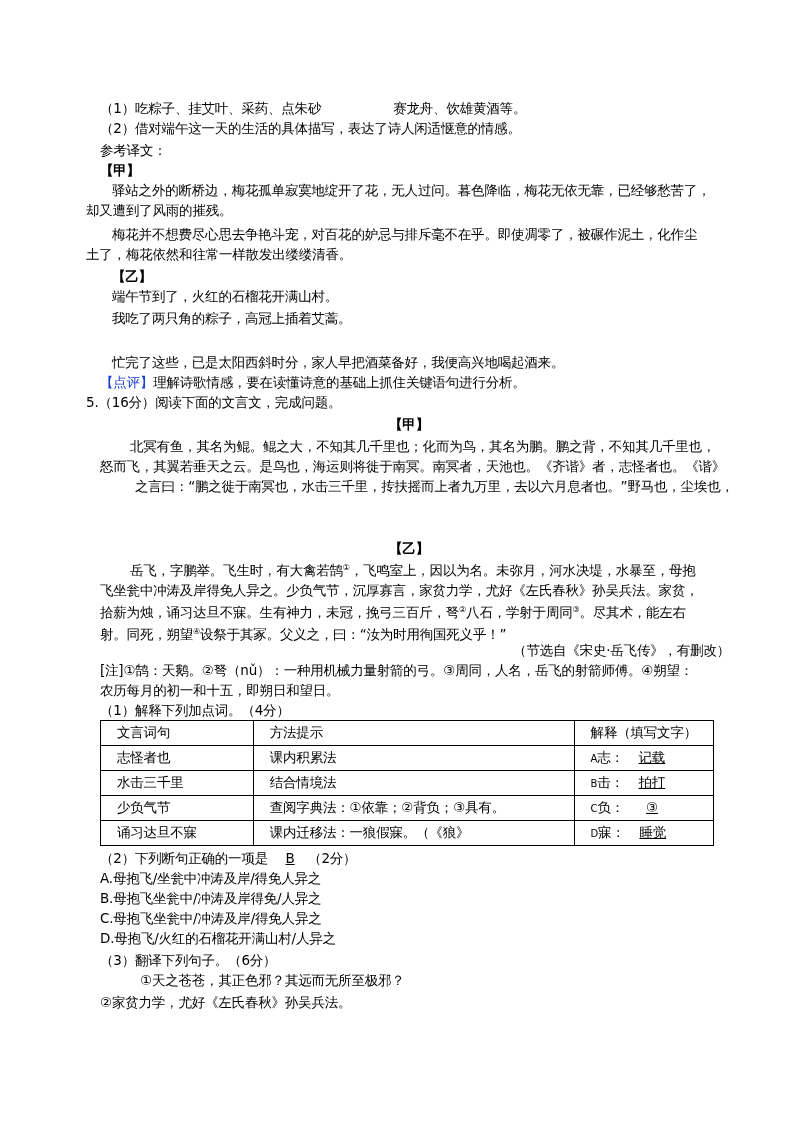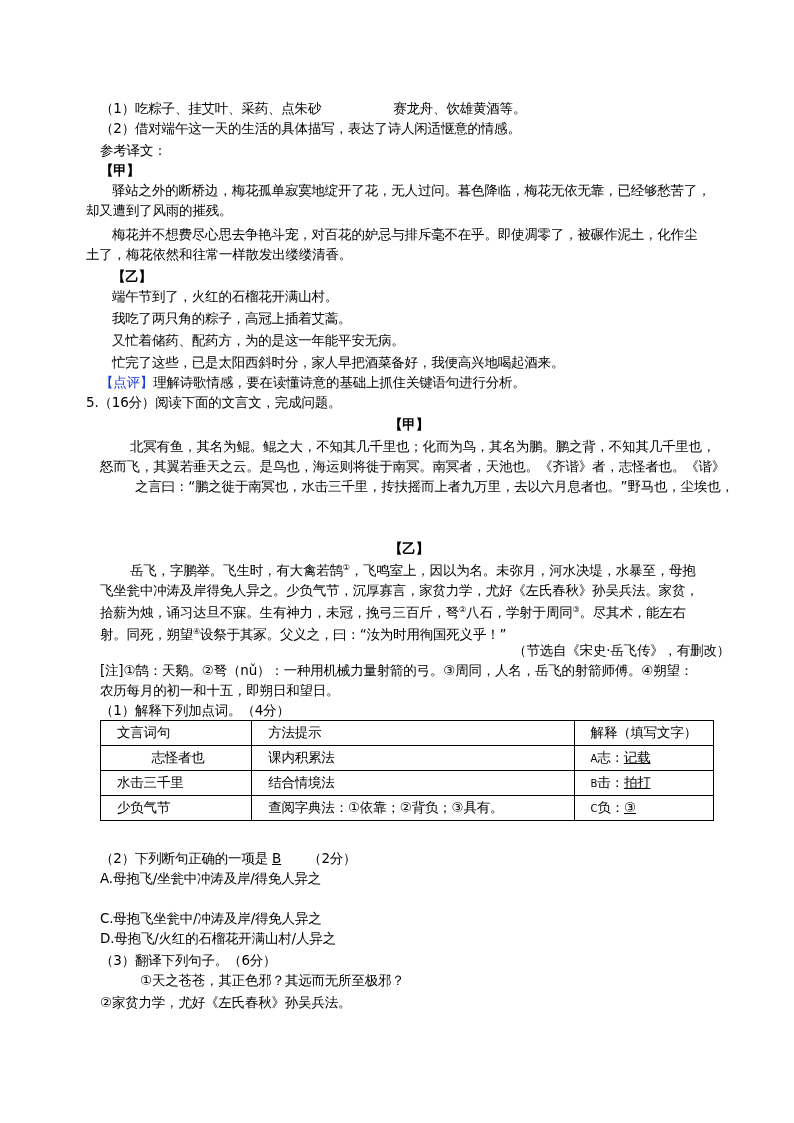--- a/index.html
+++ b/index.html
@@ -23,41 +23,40 @@
   sup { font-size: 8px; line-height: 0; vertical-align: super; }
   table.ans {
     position: absolute; left: 88px; top: 720px; width: 614px;
     border-collapse: collapse; font-size: 13.5px; letter-spacing: -0.2px;
   }
   table.ans td {
     border: 1px solid #000; height: 24px; padding: 0 16px; white-space: nowrap;
   }
   table.ans td.c1 { width: 132px; }
   table.ans td.c2 { width: 304px; }
-  table.ans td.r { text-align: center; padding-right: 12px; }
-  .u { text-decoration: underline; display: inline-block; min-width: 56px; text-align: left; }
+  table.ans td.r { text-align: left; padding-right: 12px; }
+  .u { text-decoration: underline; display: inline-block; min-width: 56px; text-align: center; }
   .lab { font-size: 10px; }
 </style>
 </head>
 <body>
 
 <div class="page">
 
   <div class="line ind1" style="top:98px"><span>（1）吃粽子、挂艾叶、采药、点朱砂</span><span class="gap"></span><span>赛龙舟、饮雄黄酒等。</span></div>
   <div class="line ind1" style="top:118px">（2）借对端午这一天的生活的具体描写，表达了诗人闲适惬意的情感。</div>
   <div class="line ind1" style="top:140px">参考译文：</div>
   <div class="line ind1" style="top:160px; font-weight:bold;">【甲】</div>
   <div class="line ind2" style="top:180px">驿站之外的断桥边，梅花孤单寂寞地绽开了花，无人过问。暮色降临，梅花无依无靠，已经够愁苦了，</div>
   <div class="line" style="top:200px">却又遭到了风雨的摧残。</div>
   <div class="line ind2" style="top:224px">梅花并不想费尽心思去争艳斗宠，对百花的妒忌与排斥毫不在乎。即使凋零了，被碾作泥土，化作尘</div>
   <div class="line" style="top:244px">土了，梅花依然和往常一样散发出缕缕清香。</div>
   <div class="line ind2" style="top:266px; font-weight:bold;">【乙】</div>
   <div class="line ind2" style="top:286px">端午节到了，火红的石榴花开满山村。</div>
   <div class="line ind2" style="top:308px">我吃了两只角的粽子，高冠上插着艾蒿。</div>
-  <div class="line ind2" style="top:330px">又忙着储药、配药方，为的是这一年能平安无病。</div>
   <div class="line ind2" style="top:352px">忙完了这些，已是太阳西斜时分，家人早把酒菜备好，我便高兴地喝起酒来。</div>
   <div class="line ind1" style="top:372px"><span class="blue">【点评】</span><span>理解诗歌情感，要在读懂诗意的基础上抓住关键语句进行分析。</span></div>
 
   <div class="line" style="top:392px">5.（16分）阅读下面的文言文，完成问题。</div>
   <div class="line center" style="top:414px">【甲】</div>
   <div class="line ind2" style="top:436px; left:118px;">北冥有鱼，其名为鲲。鲲之大，不知其几千里也；化而为鸟，其名为鹏。鹏之背，不知其几千里也，</div>
   <div class="line" style="top:456px; left:88px;">怒而飞，其翼若垂天之云。是鸟也，海运则将徙于南冥。南冥者，天池也。《齐谐》者，志怪者也。《谐》</div>
   <div class="line" style="top:476px; left:88px;margin-left:35px;">之言曰：“鹏之徙于南冥也，水击三千里，抟扶摇而上者九万里，去以六月息者也。”野马也，尘埃也，</div>
 
   <div class="line center" style="top:538px">【乙】</div>
@@ -86,23 +85,29 @@
     <tr>
       <td class="c1">水击三千里</td>
       <td class="c2">结合情境法</td>
       <td><span class="lab">B</span><span>击：</span><span class="u">拍打</span></td>
     </tr>
     <tr>
       <td class="c1">少负气节</td>
       <td class="c2">查阅字典法：①依靠；②背负；③具有。</td>
       <td><span class="lab">C</span><span>负：</span><span class="u">③</span></td>
     </tr>
+    <tr>
+      <td class="c1">诵习达旦不寐</td>
+      <td class="c2">课内迁移法：一狼假寐。（《狼》</td>
+      <td><span class="lab">D</span><span>寐：</span><span class="u">睡觉</span></td>
+    </tr>
   </tbody>
     </table>
 
   <div class="line" style="top:848px; left:88px;"><span>（2）下列断句正确的一项是</span> <span class="u" style="min-width:36px">B</span><span>（2分）</span></div>
   <div class="line" style="top:868px; left:88px;">A.母抱飞/坐瓮中冲涛及岸/得免人异之</div>
+  <div class="line" style="top:888px; left:88px;">B.母抱飞坐瓮中/冲涛及岸得免/人异之</div>
   <div class="line" style="top:908px; left:88px;">C.母抱飞坐瓮中/冲涛及岸/得免人异之</div>
   <div class="line" style="top:928px; left:88px;">D.母抱飞/火红的石榴花开满山村/人异之</div>
   <div class="line" style="top:950px; left:88px;">（3）翻译下列句子。（6分）</div>
   <div class="line" style="top:970px; left:88px;margin-left:40px;">①天之苍苍，其正色邪？其远而无所至极邪？</div>
   <div class="line" style="top:992px; left:88px;">②家贫力学，尤好《左氏春秋》孙吴兵法。</div>
 </div>
 
 </body></html>

